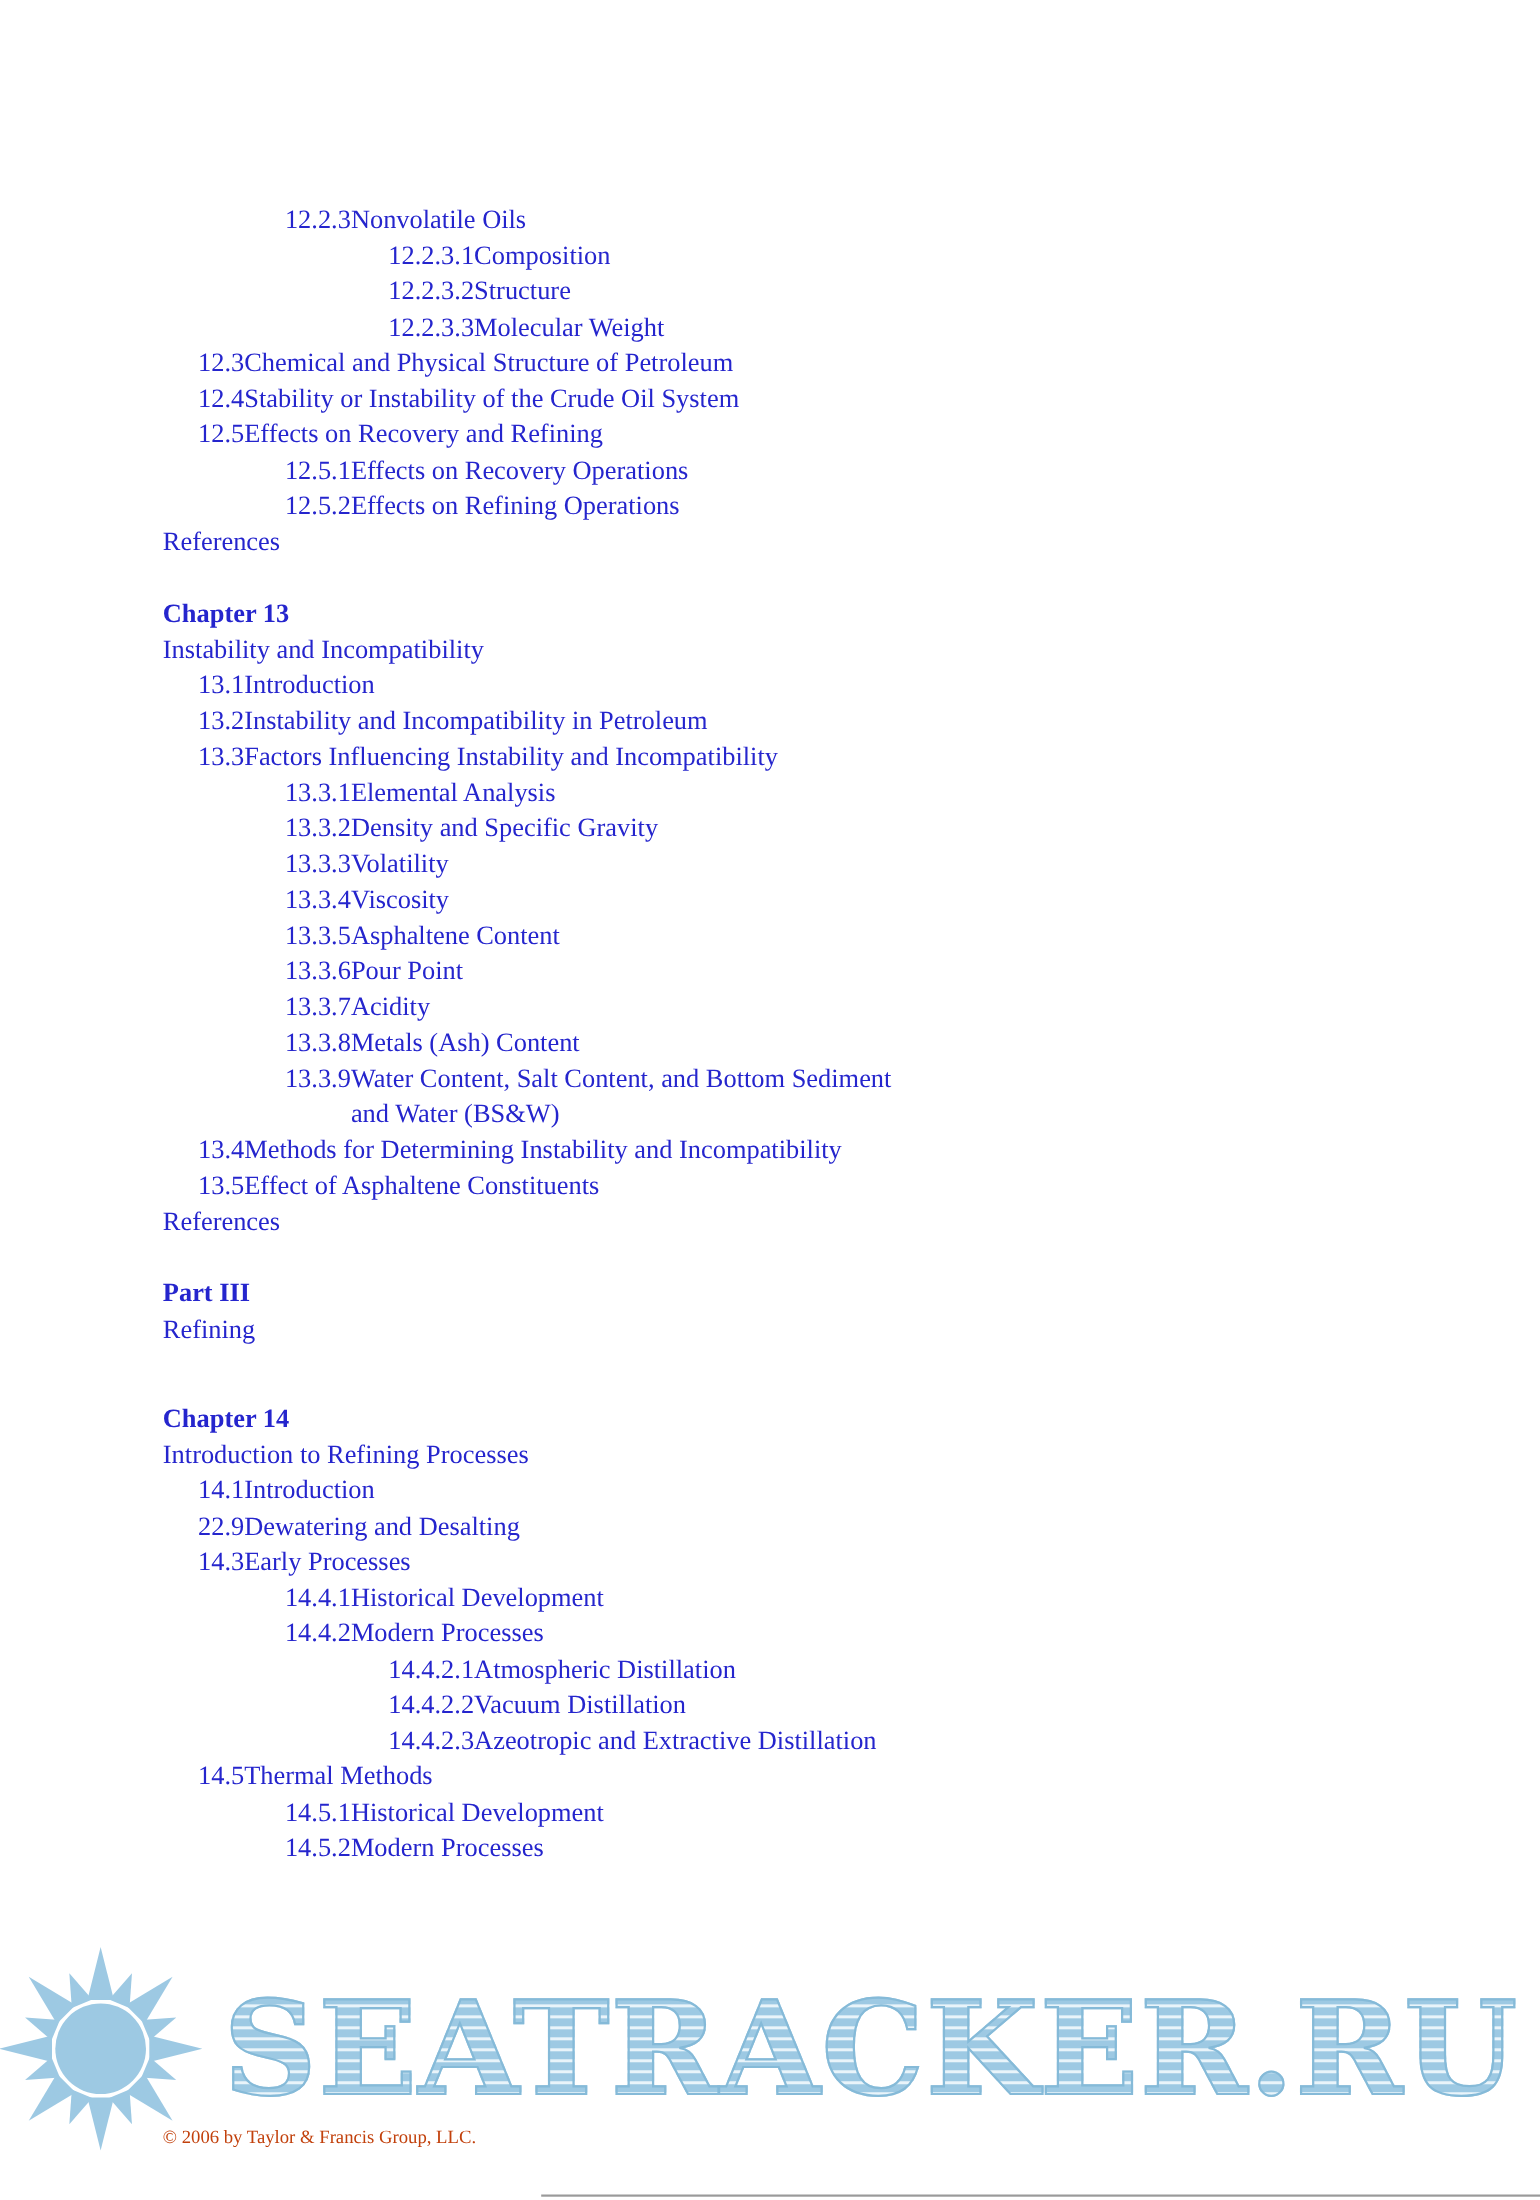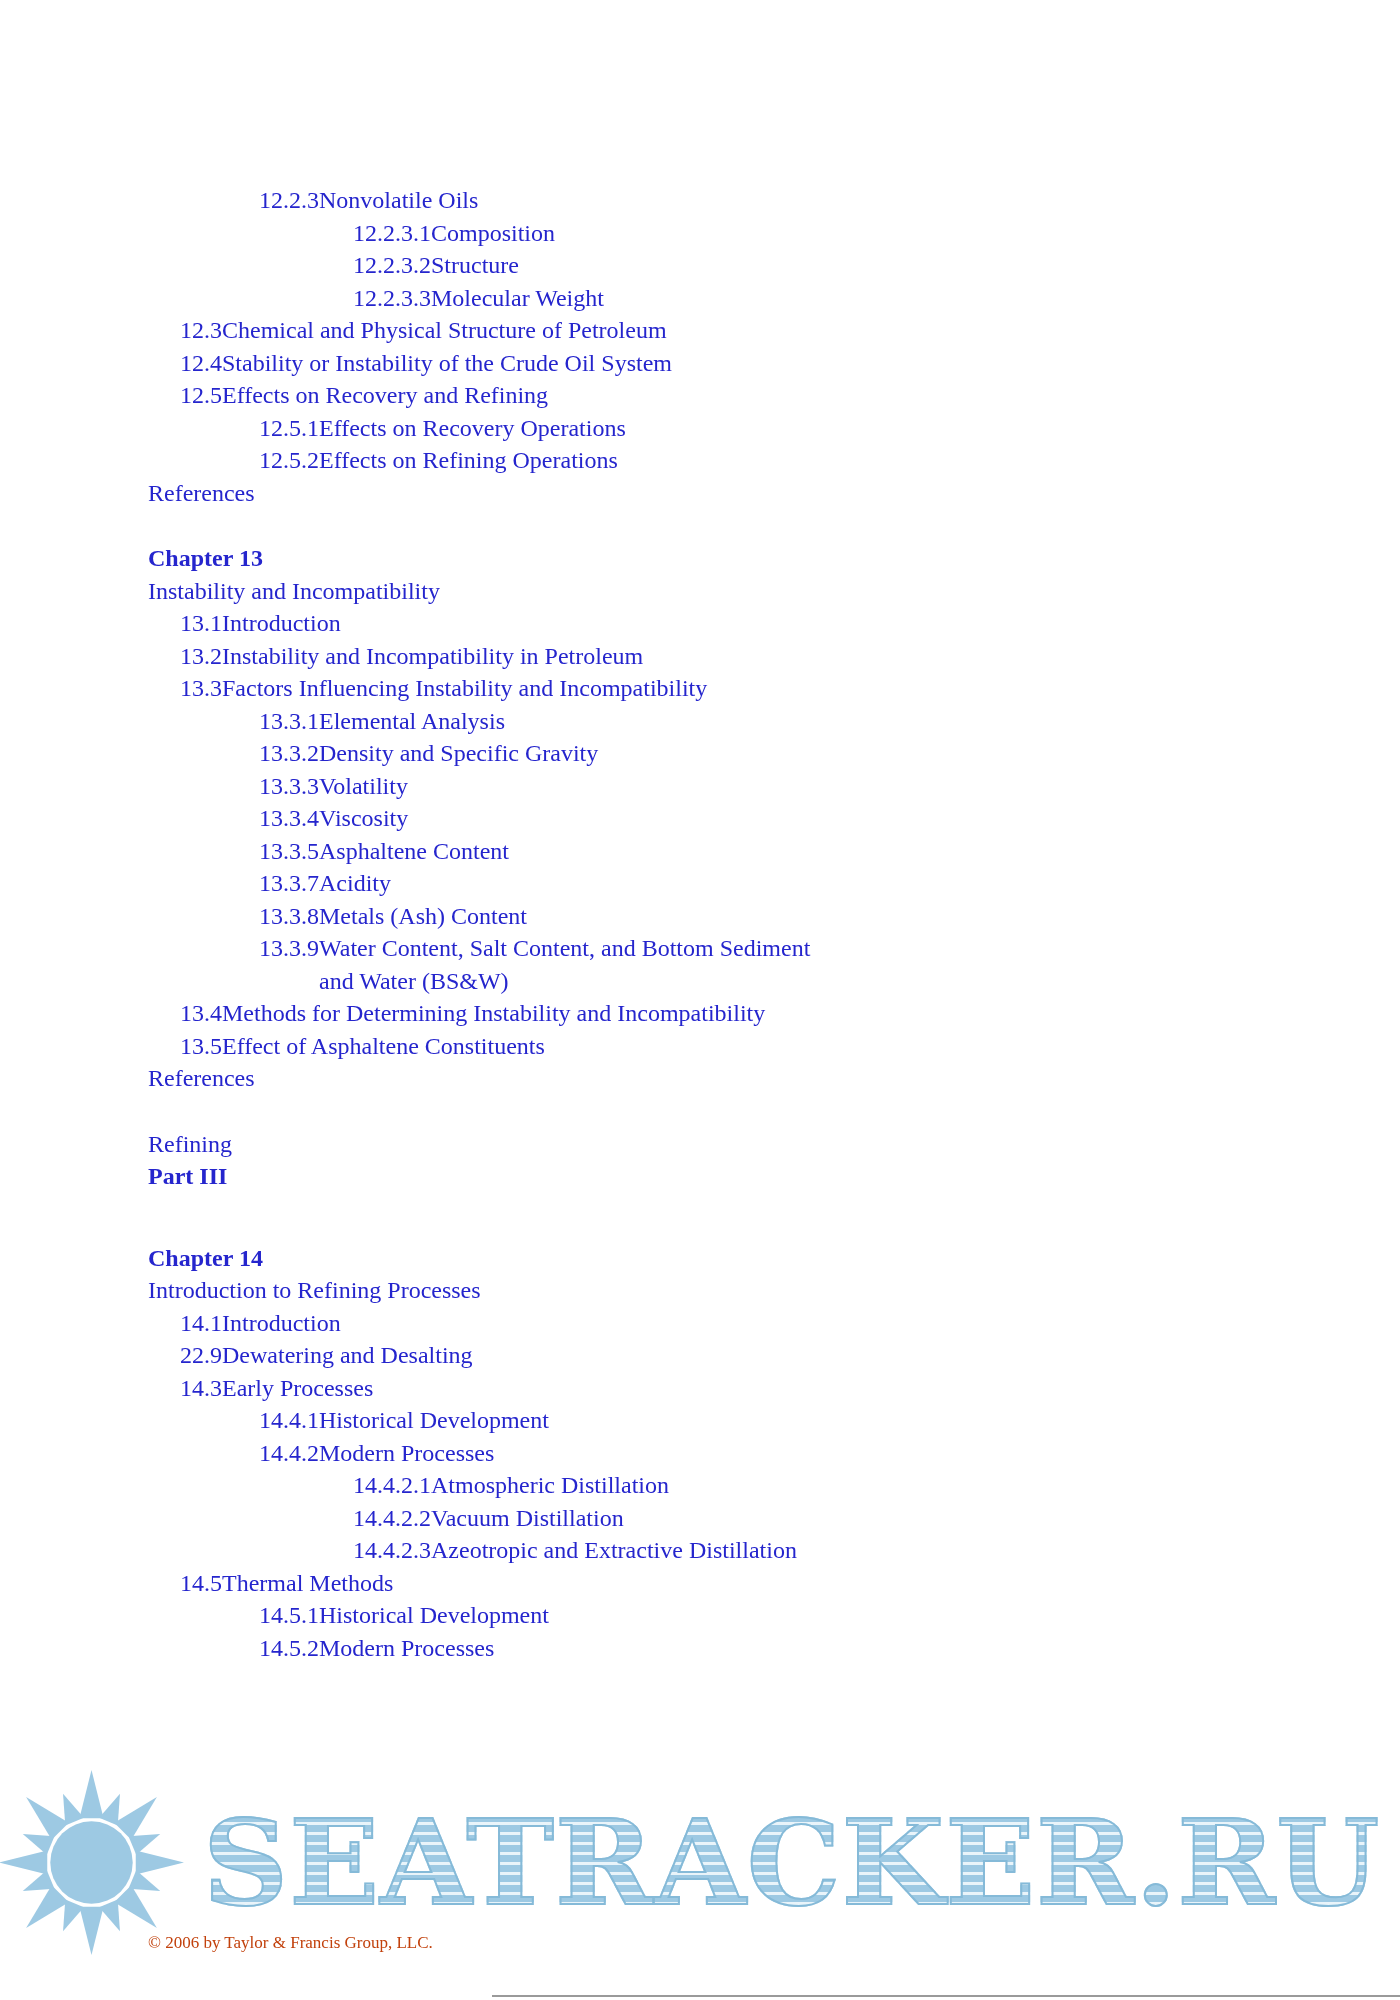--- a/index.html
+++ b/index.html
@@ -167,20 +167,26 @@
           <div>Viscosity</div>
         </span>
       </div>
       <div class="row lv2">
         <span class="num">13.3.5</span>
         <span class="txt">
           <div>Asphaltene Content</div>
         </span>
       </div>
       <div class="row lv2">
+        <span class="num">13.3.6</span>
+        <span class="txt">
+          <div>Pour Point</div>
+        </span>
+      </div>
+      <div class="row lv2">
         <span class="num">13.3.7</span>
         <span class="txt">
           <div>Acidity</div>
         </span>
       </div>
       <div class="row lv2">
         <span class="num">13.3.8</span>
         <span class="txt">
           <div>Metals (Ash) Content</div>
         </span>
@@ -199,22 +205,22 @@
         </span>
       </div>
       <div class="row lv1">
         <span class="num">13.5</span>
         <span class="txt">
           <div>Effect of Asphaltene Constituents</div>
         </span>
       </div>
       <div class="row">References</div>
       <div class="gap"></div>
+      <div class="row bold">Part III</div>
       <div class="row">Refining</div>
-      <div class="row bold">Part III</div>
       <div class="gap gap-lg"></div>
       <div class="row bold">Chapter 14</div>
       <div class="row">Introduction to Refining Processes</div>
       <div class="row lv1">
         <span class="num">14.1</span>
         <span class="txt">
           <div>Introduction</div>
         </span>
       </div>
       <div class="row lv1">

